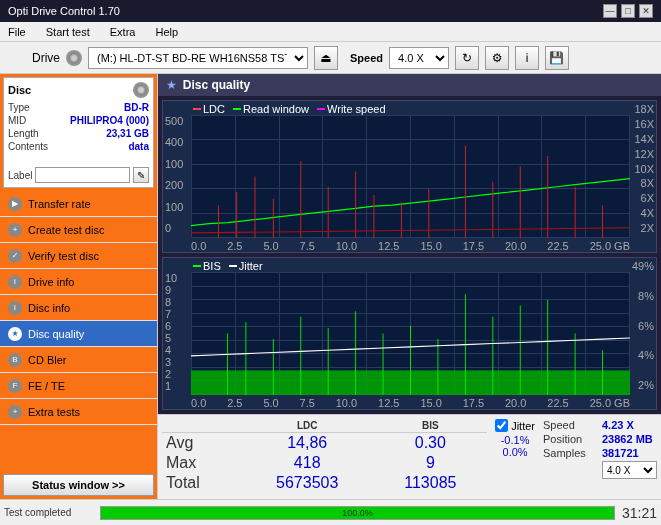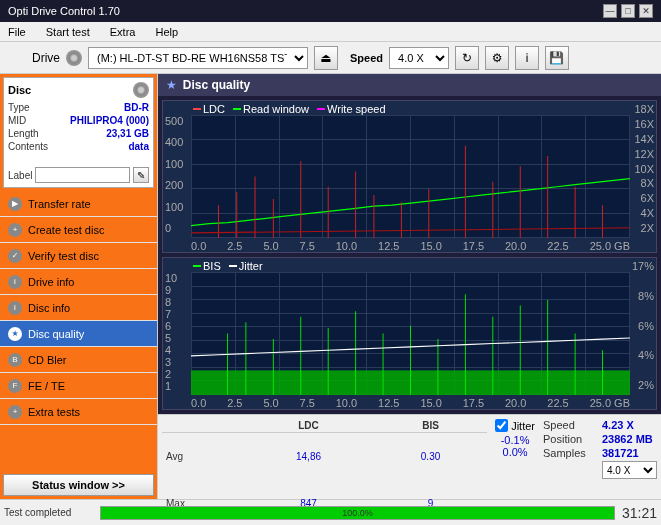--- a/index.html
+++ b/index.html
@@ -314,23 +314,23 @@
       border-collapse: collapse;
     }
     .stats-table th {
       font-size: 10px;
       color: #333;
       text-align: center;
       border-bottom: 1px solid #ccc;
       padding: 1px 4px;
     }
     .stats-table td {
-      font-size: 10px;
+      font-size: 16px;
       text-align: center;
-      padding: 18px 4px;
+      padding: 1px 4px;
       color: #0000cc;
     }
     .stats-table td.row-label {
       color: #333;
       text-align: left;
       font-weight: normal;
     }
 
     .jitter-section {
       display: flex;
@@ -659,21 +659,21 @@
             <span>8</span>
             <span>7</span>
             <span>6</span>
             <span>5</span>
             <span>4</span>
             <span>3</span>
             <span>2</span>
             <span>1</span>
         </div>
         <div class="chart-y-axis-right">
-          <span>17%</span>
+          <span>49%</span>
             <span>8%</span>
             <span>6%</span>
             <span>4%</span>
             <span>2%</span>
         </div>
         <div class="chart-grid">
           <div class="grid-lines-h">
             <div class="grid-line-h"></div>
               <div class="grid-line-h"></div>
               <div class="grid-line-h"></div>
@@ -753,21 +753,21 @@
             </tr>
           </thead>
           <tbody>
             <tr>
               <td class="row-label">Avg</td>
               <td>14,86</td>
               <td>0.30</td>
             </tr>
             <tr>
               <td class="row-label">Max</td>
-              <td>847</td>
+              <td>418</td>
               <td>9</td>
             </tr>
             <tr>
               <td class="row-label">Total</td>
               <td>5673503</td>
               <td>113085</td>
             </tr>
           </tbody>
         </table>
       </div>

